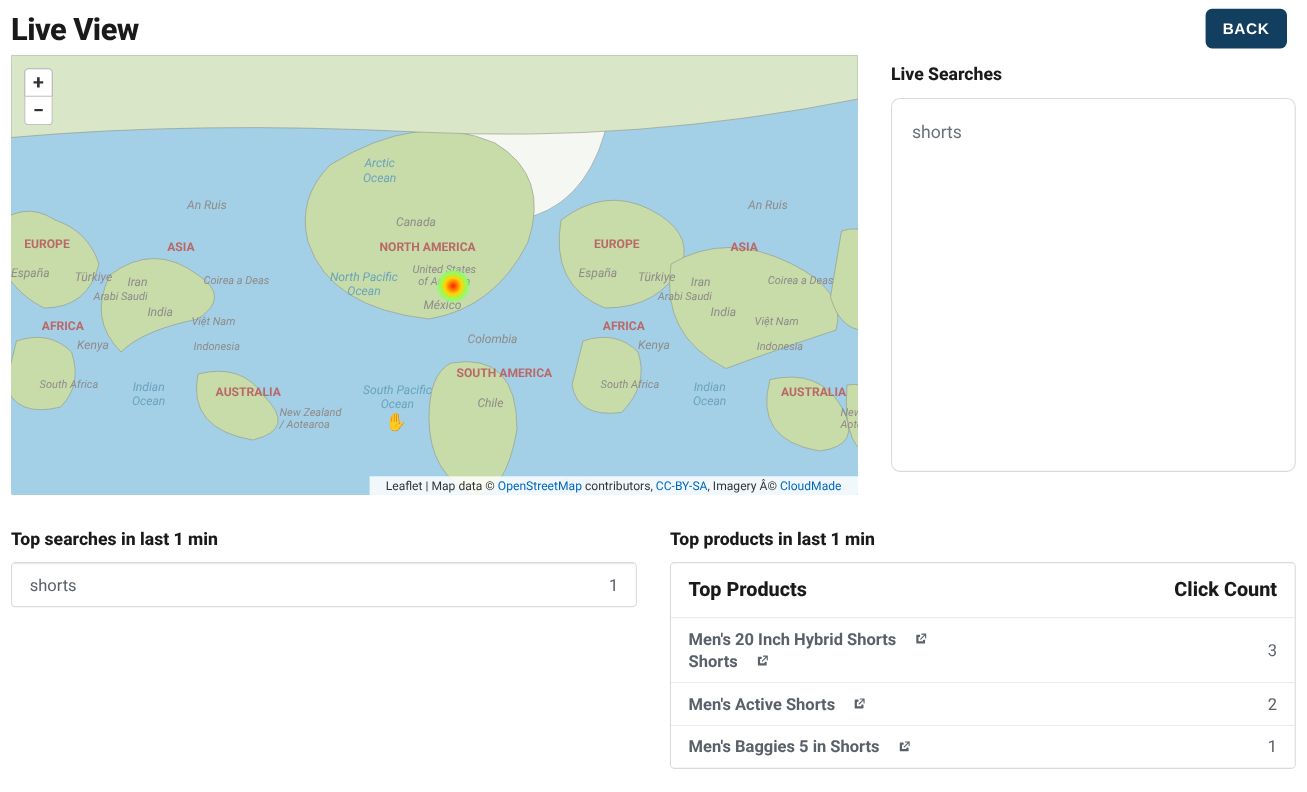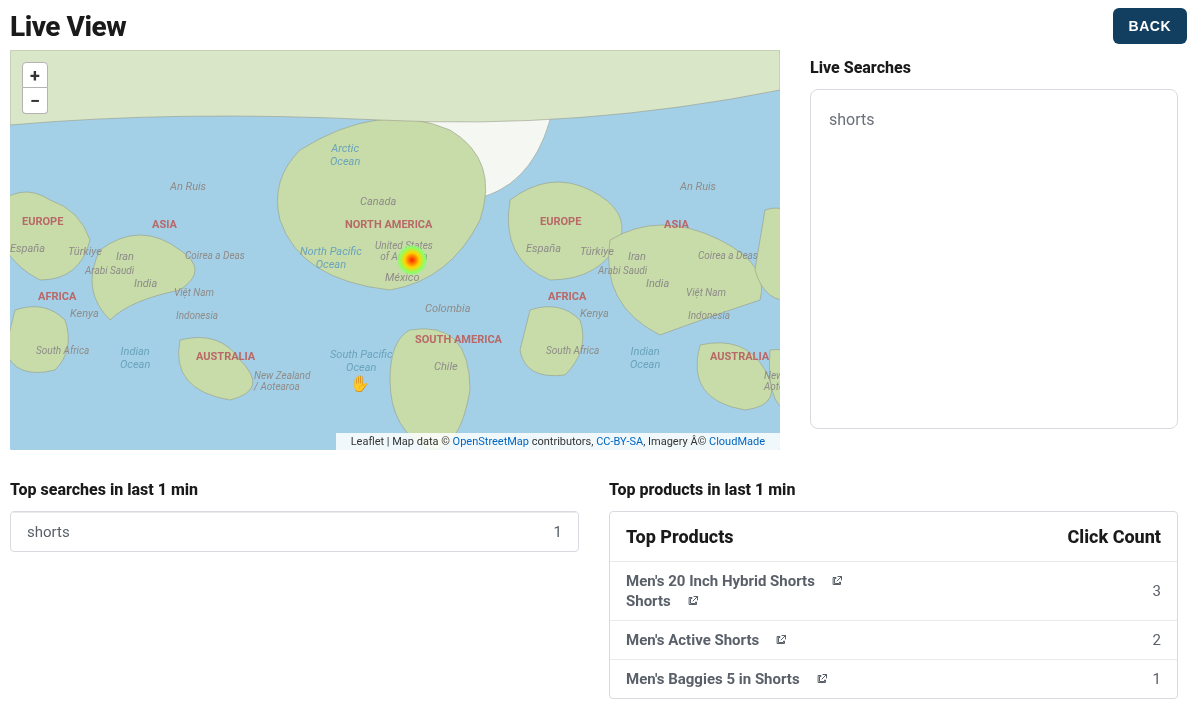--- a/index.html
+++ b/index.html
@@ -1,18 +1,18 @@
 <!DOCTYPE html>
 <html><head>
   <meta charset="utf-8">
   <style>
     * { box-sizing: border-box; margin: 0; padding: 0; }
     body { font-family: -apple-system, BlinkMacSystemFont, "Segoe UI", Roboto, Helvetica, Arial, sans-serif; color: #1a1a1a; background: #fff; width: 1188px; height: 720px; overflow: hidden; }
 
-    .header { display: flex; justify-content: space-between; align-items: center; padding: 8px 1px 6px 10px; }
+    .header { display: flex; justify-content: space-between; align-items: center; padding: 8px 18px 6px 10px; }
     .title { font-size: 28px; font-weight: 800; letter-spacing: -0.5px; }
     .back-btn { background: #123e5f; color: #fff; border: none; padding: 10px 16px; border-radius: 6px; font-size: 14px; font-weight: 700; letter-spacing: 0.5px; cursor: pointer; }
 
     .main { display: flex; padding: 0 10px; gap: 30px; }
     .map-col { width: 770px; }
     .right-col { width: 370px; }
 
     .map-container { position: relative; width: 770px; height: 400px; background: #a2c9e0; overflow: hidden; border-radius: 2px; }
 
     

